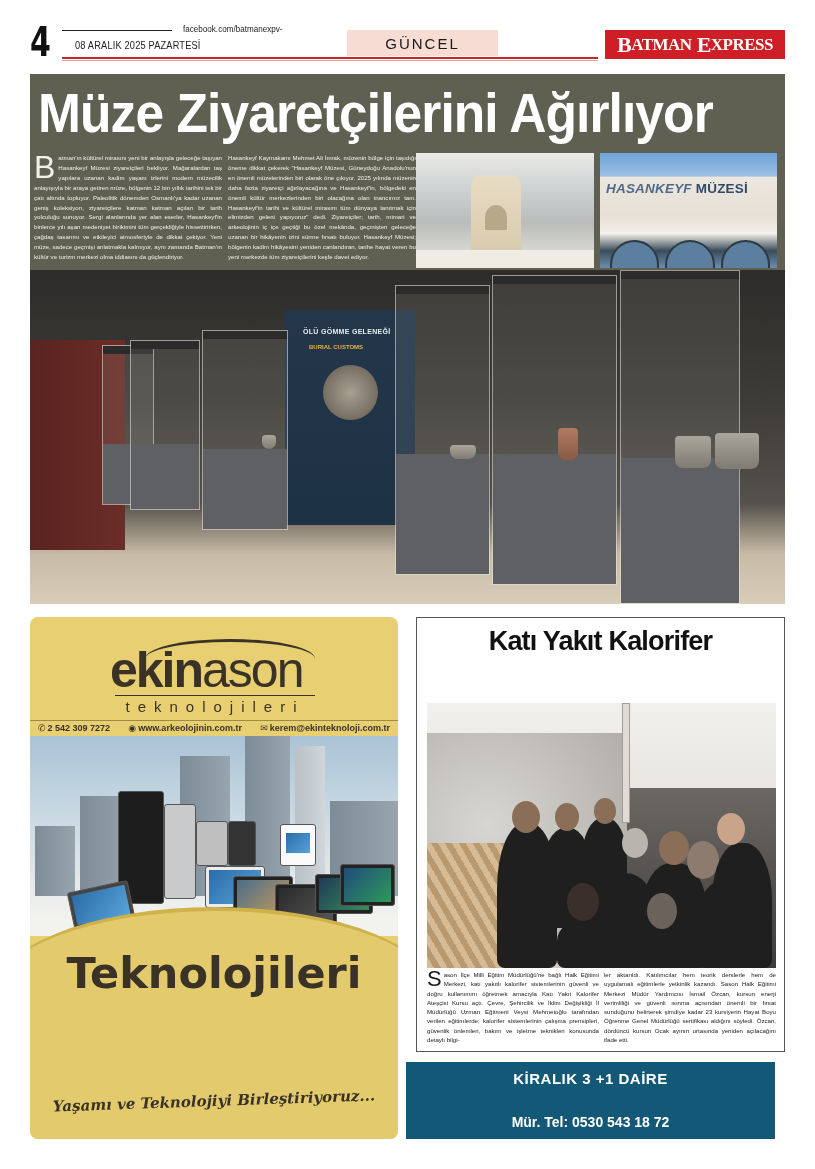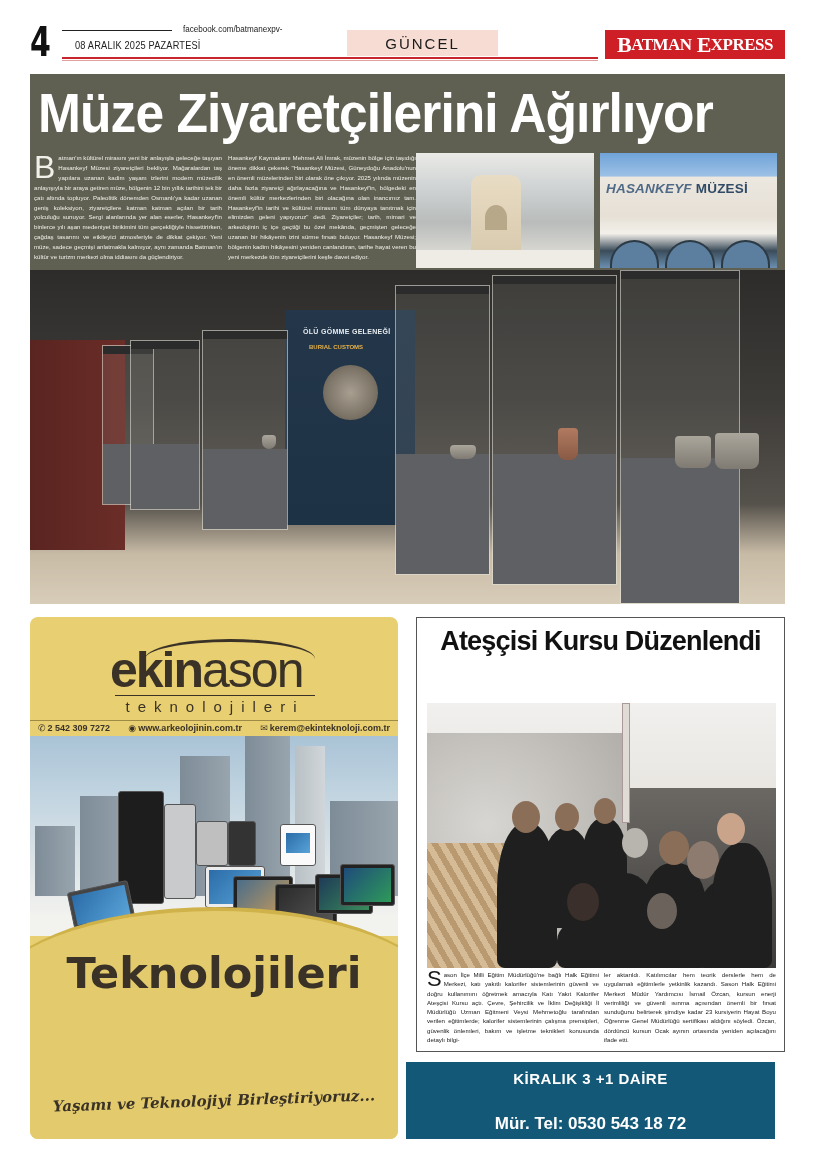--- a/index.html
+++ b/index.html
@@ -76,21 +76,21 @@
   .np-head { position: absolute; border-radius: 50%; background: #8b6e57; }
   .news-body { position: absolute; top: 352px; width: 172px; font-size: 6.1px; line-height: 9.3px; color: #1a1a1a; text-align: justify; }
   .news-body.c1 { left: 10px; }
   .news-body.c2 { left: 187px; }
   .news-dropcap { float: left; font-size: 22px; line-height: 18px; margin: 0 2px 0 0; }
 
   
   .classified { position: absolute; left: 406px; top: 1062px; width: 369px; height: 77px; background: #135876; color: #fff; text-align: center; }
   .cl-title { position: absolute; left: 0; top: 8px; width: 100%; font-weight: bold; font-size: 15px; letter-spacing: 0.5px; }
   .cl-desc { position: absolute; left: 0; top: 32px; width: 100%; font-size: 11px; }
-  .cl-phone { position: absolute; left: 0; top: 52px; width: 100%; font-weight: bold; font-size: 17px; text-align: center; }
+  .cl-phone { position: absolute; left: 0; top: 52px; width: 100%; font-weight: bold; font-size: 14px; text-align: center; }
 </style>
 </head>
 <body>
 
 <div class="page-number">4</div>
 <div class="hdr-topline"></div>
 <div class="hdr-facebook">facebook.com/batmanexpv-</div>
 <div class="hdr-date">08 ARALIK 2025 PAZARTESİ</div>
 <div class="hdr-section">GÜNCEL</div>
 <div class="hdr-redline"></div>
@@ -210,21 +210,21 @@
 
   <div class="ad-curve"></div>
   <div class="ad-headline">
     <div>Teknolojileri</div>
   </div>
   <div class="ad-slogan">Yaşamı ve Teknolojiyi Birleştiriyoruz...</div>
 </div>
 
 <div class="news">
   <div class="news-title">
-    <div>Ateşçisi Kursu Düzenlendi</div>
+    <div>Katı Yakıt Kalorifer</div>
   </div>
   <div class="news-photo">
     <div class="np-sacks"></div>
     <div class="np-wood"></div>
     <div class="np-boiler"></div>
     <div class="np-pipe" style="left:195px;"></div>
     <div class="np-person" style="left:70px;top:120px;width:60px;height:145px;"></div>
     <div class="np-head" style="left:85px;top:98px;width:28px;height:32px;"></div>
     <div class="np-person" style="left:115px;top:125px;width:50px;height:100px;"></div>
     <div class="np-head" style="left:128px;top:100px;width:24px;height:28px;"></div>

